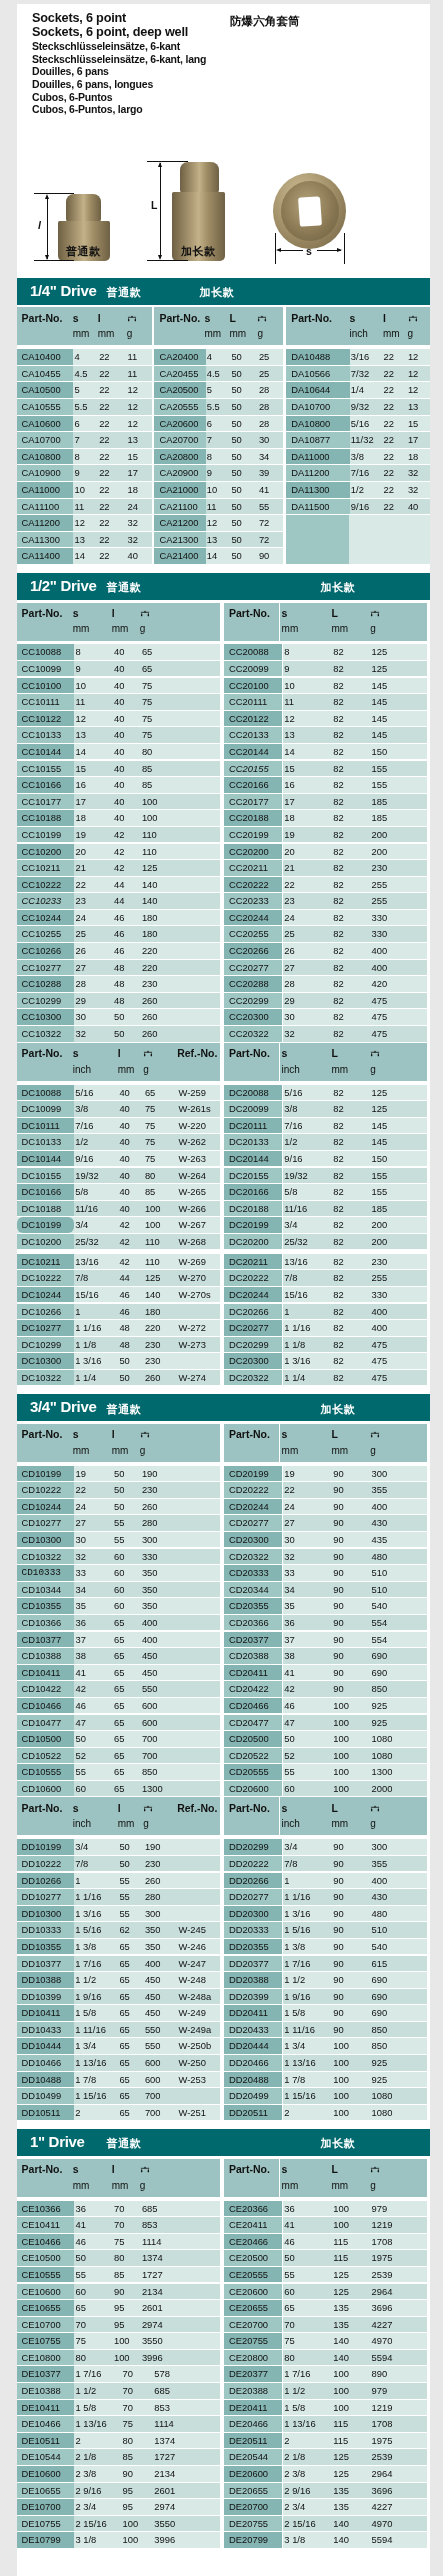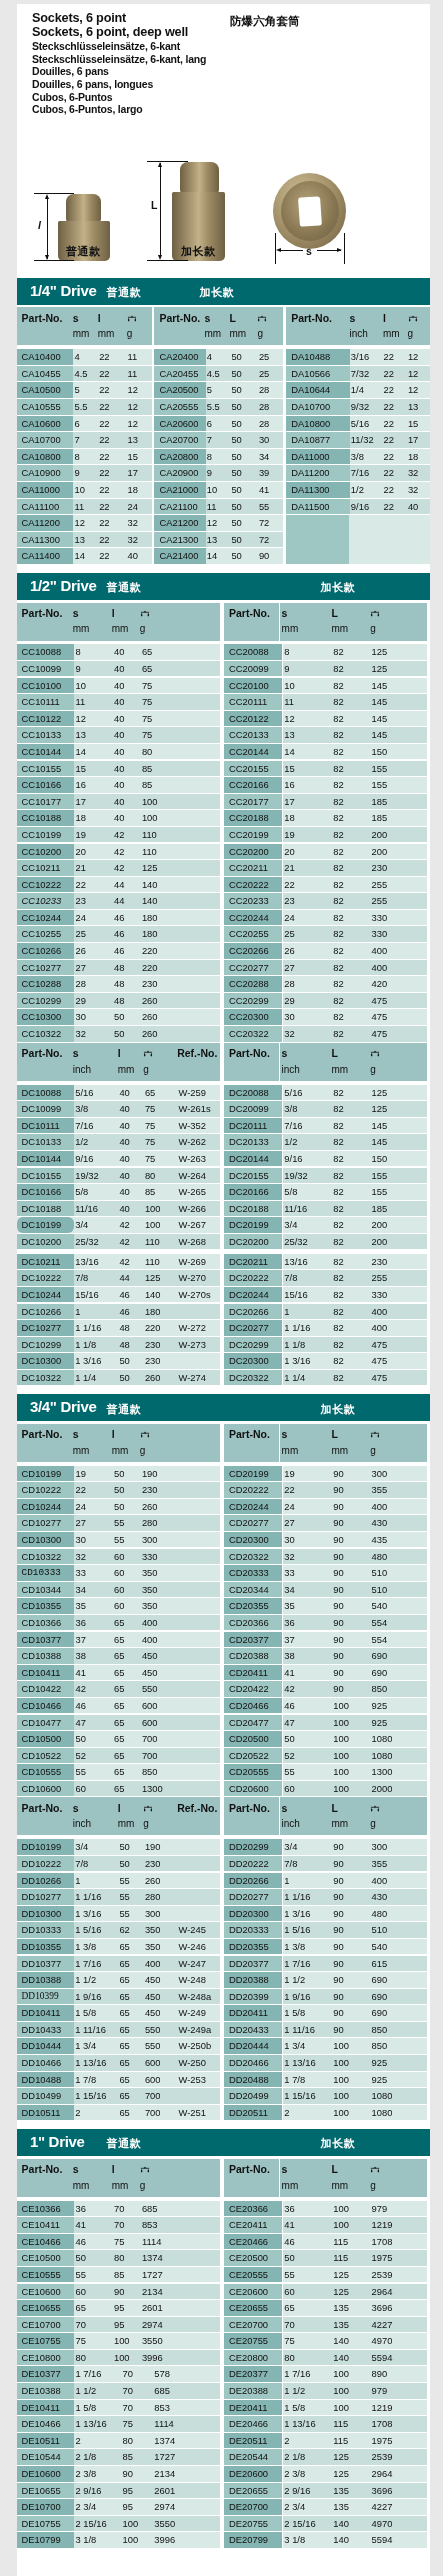--- a/index.html
+++ b/index.html
@@ -675,21 +675,21 @@
               <div class="cell c3" style="width: 58px;">145</div>
             </div>
             <div class="row">
               <div class="cell c0" style="width: 55px;">CC20144</div>
               <div class="gapcol"></div>
               <div class="cell c1" style="width: 50px;">14</div>
               <div class="cell c2" style="width: 39px;">82</div>
               <div class="cell c3" style="width: 58px;">150</div>
             </div>
             <div class="row alt">
-              <div class="cell c0" style="width: 55px;">CC20155</div>
+              <div class="cell c0" style="width: 55px; font-style: italic;">CC20155</div>
               <div class="gapcol"></div>
               <div class="cell c1" style="width: 50px;">15</div>
               <div class="cell c2" style="width: 39px;">82</div>
               <div class="cell c3" style="width: 58px;">155</div>
             </div>
             <div class="row">
               <div class="cell c0" style="width: 55px;">CC20166</div>
               <div class="gapcol"></div>
               <div class="cell c1" style="width: 50px;">16</div>
               <div class="cell c2" style="width: 39px;">82</div>
@@ -843,21 +843,21 @@
               <div class="cell c1" style="width: 45px;">3/8</div>
               <div class="cell c2" style="width: 25.5px;">40</div>
               <div class="cell c3" style="width: 34px;">75</div>
               <div class="cell c4" style="width: 43px;">W-261s</div>
             </div>
             <div class="row">
               <div class="cell c0" style="width: 55px;">DC10111</div>
               <div class="cell c1" style="width: 45px;">7/16</div>
               <div class="cell c2" style="width: 25.5px;">40</div>
               <div class="cell c3" style="width: 34px;">75</div>
-              <div class="cell c4" style="width: 43px;">W-352</div>
+              <div class="cell c4" style="width: 43px;">W-220</div>
             </div>
             <div class="row alt">
               <div class="cell c0" style="width: 55px;">DC10133</div>
               <div class="cell c1" style="width: 45px;">1/2</div>
               <div class="cell c2" style="width: 25.5px;">40</div>
               <div class="cell c3" style="width: 34px;">75</div>
               <div class="cell c4" style="width: 43px;">W-262</div>
             </div>
             <div class="row">
               <div class="cell c0" style="width: 55px;">DC10144</div>
@@ -1519,21 +1519,21 @@
               <div class="cell c4" style="width: 43px;">W-247</div>
             </div>
             <div class="row">
               <div class="cell c0" style="width: 55px;">DD10388</div>
               <div class="cell c1" style="width: 45px;">1 1/2</div>
               <div class="cell c2" style="width: 25.5px;">65</div>
               <div class="cell c3" style="width: 34px;">450</div>
               <div class="cell c4" style="width: 43px;">W-248</div>
             </div>
             <div class="row alt">
-              <div class="cell c0" style="width: 55px; font-family: Liberation Serif, serif;">DD10399</div>
+              <div class="cell c0" style="width: 55px;">DD10399</div>
               <div class="cell c1" style="width: 45px;">1 9/16</div>
               <div class="cell c2" style="width: 25.5px;">65</div>
               <div class="cell c3" style="width: 34px;">450</div>
               <div class="cell c4" style="width: 43px;">W-248a</div>
             </div>
             <div class="row">
               <div class="cell c0" style="width: 55px;">DD10411</div>
               <div class="cell c1" style="width: 45px;">1 5/8</div>
               <div class="cell c2" style="width: 25.5px;">65</div>
               <div class="cell c3" style="width: 34px;">450</div>

